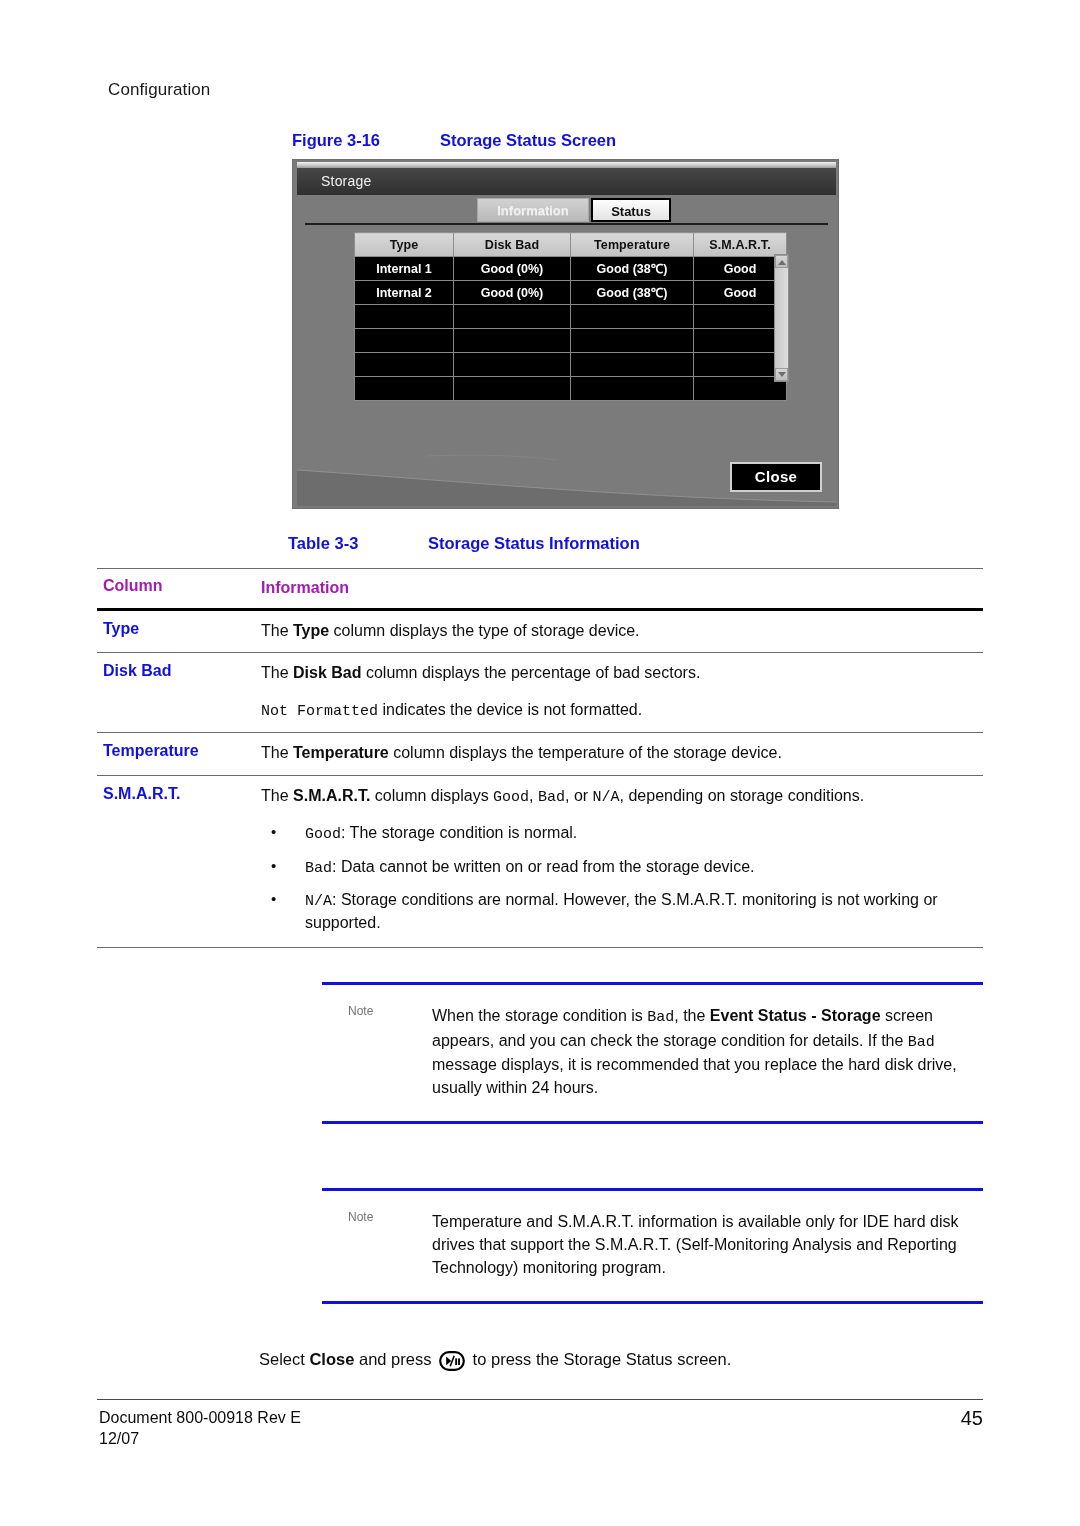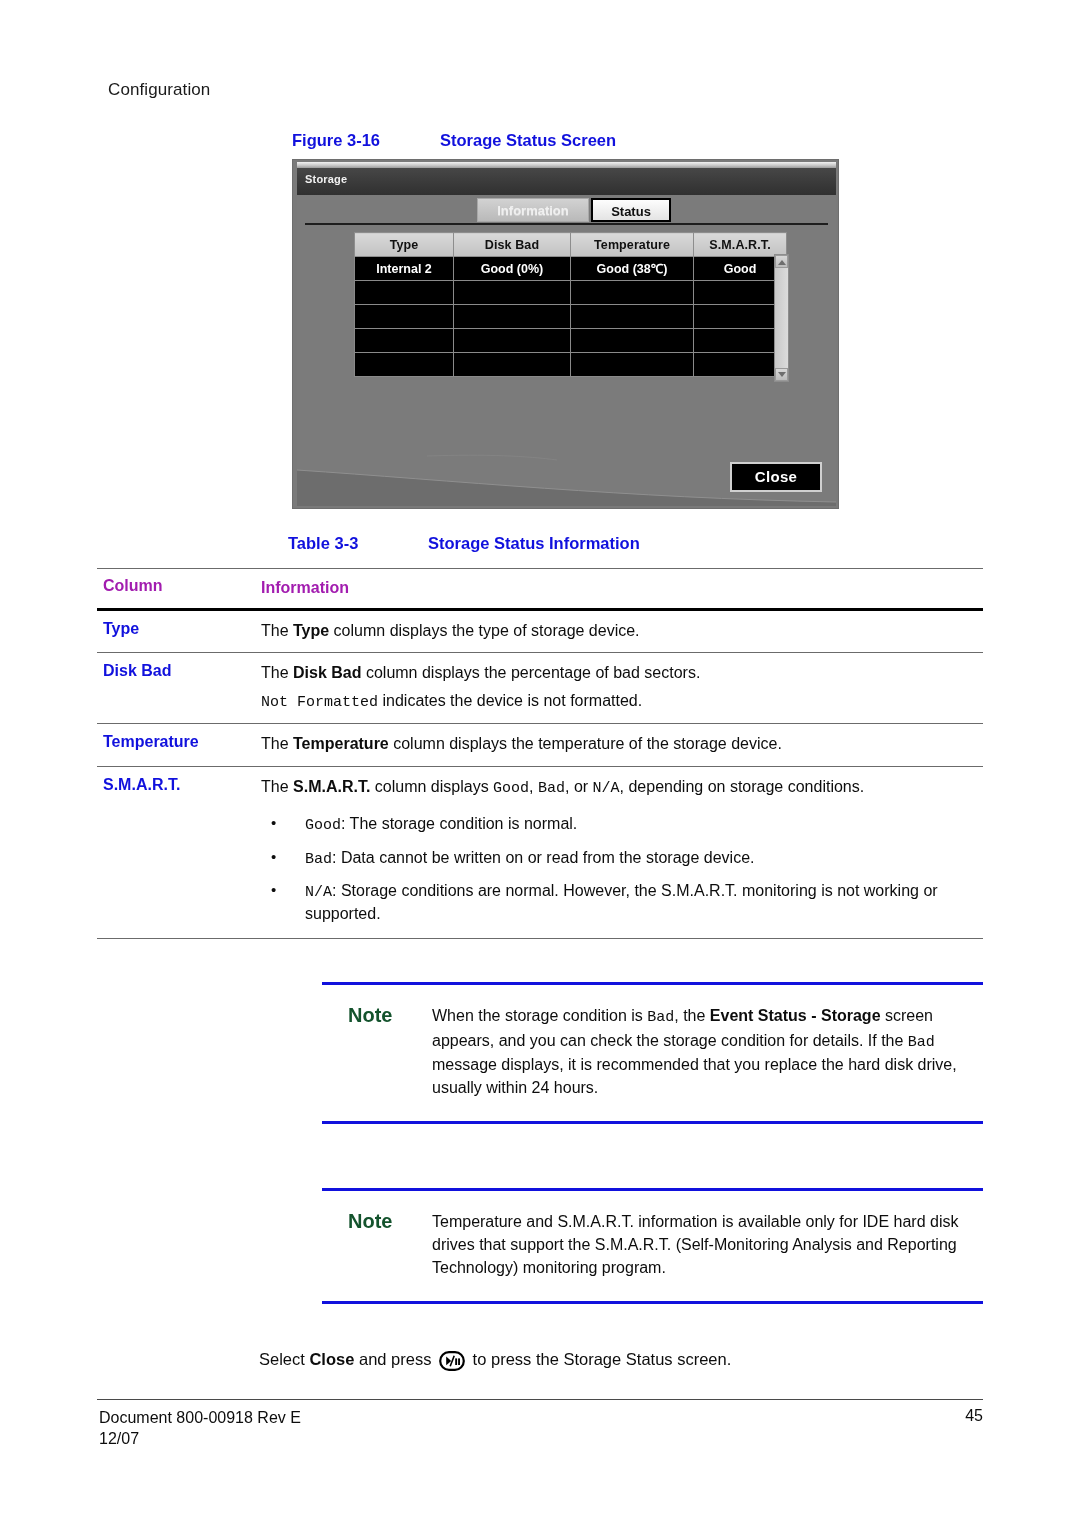--- a/index.html
+++ b/index.html
@@ -63,23 +63,23 @@
     background: linear-gradient(to bottom, #f2f2f2 0%, #c9c9c9 55%, #9b9b9b 100%);
   }
   .dvr-titlebar {
     position: absolute;
     left: 4px; top: 8px;
     width: 539px; height: 27px;
     background: linear-gradient(to bottom, #474747 0%, #3a3a3a 55%, #303030 100%);
   }
   .dvr-title {
     position: absolute;
-    left: 8px; top: 5px;
-    font-size: 11px;
-    font-weight: bold;
+    left: 24px; top: 5px;
+    font-size: 14px;
+    font-weight: normal;
     color: #f2f2f2;
     letter-spacing: .2px;
   }
   .dvr-body {
     position: absolute;
     left: 4px; top: 35px;
     width: 539px; height: 311px;
     background: #7b7b7b;
   }
   .dvr-tabrow {
@@ -252,21 +252,21 @@
     color: #a21caf;
     font-weight: bold;
     padding-top: 8px;
     padding-bottom: 8px;
   }
   .mono {
     font-family: "Liberation Mono", "DejaVu Sans Mono", monospace;
     font-size: 15px;
   }
   b.inline { font-weight: bold; }
-  .subline { margin-top: 5px; }
+  .subline { margin-top: 14px; }
   ul.bullets {
     list-style: none;
     margin: 14px 0 0 0;
     padding: 0;
   }
   ul.bullets li {
     position: relative;
     padding-left: 44px;
     margin-bottom: 10px;
     line-height: 1.42;
@@ -292,23 +292,23 @@
     width: 100%;
   }
   .note .nbody {
     display: flex;
     align-items: flex-start;
     padding: 19px 0 22px 0;
   }
   .note .nlabel {
     flex: 0 0 110px;
     width: 110px;
-    font-size: 20px;
-    font-weight: bold;
-    color: #14532d;
+    font-size: 12px;
+    font-weight: normal;
+    color: #737373;
     padding-left: 26px;
     box-sizing: border-box;
   }
   .note .ntext {
     flex: 1 1 auto;
     font-size: 16px;
     line-height: 1.44;
     color: #0d0d0d;
     padding-right: 4px;
   }
@@ -342,21 +342,21 @@
     left: 99px;
     top: 1407px;
     font-size: 16px;
     line-height: 1.32;
     color: #0d0d0d;
   }
   .footer-page {
     position: absolute;
     right: 97px;
     top: 1407px;
-    font-size: 16px;
+    font-size: 20px;
     color: #0d0d0d;
   }
 </style>
 </head>
 <body>
 
 <div class="page">
 
   <div class="running-head">Configuration</div>
 
@@ -381,20 +381,26 @@
         <table>
           <thead>
             <tr>
               <th style="width:96px">Type</th>
               <th style="width:114px">Disk Bad</th>
               <th style="width:120px">Temperature</th>
               <th style="width:90px">S.M.A.R.T.</th>
             </tr>
           </thead>
           <tbody>
+            <tr>
+              <td>Internal 1</td>
+              <td>Good (0%)</td>
+              <td>Good (38℃)</td>
+              <td>Good</td>
+            </tr>
             <tr>
               <td>Internal 2</td>
               <td>Good (0%)</td>
               <td>Good (38℃)</td>
               <td>Good</td>
             </tr>
             <tr>
               <td class="empty">&nbsp;</td>
               <td class="empty">&nbsp;</td>
               <td class="empty">&nbsp;</td>

